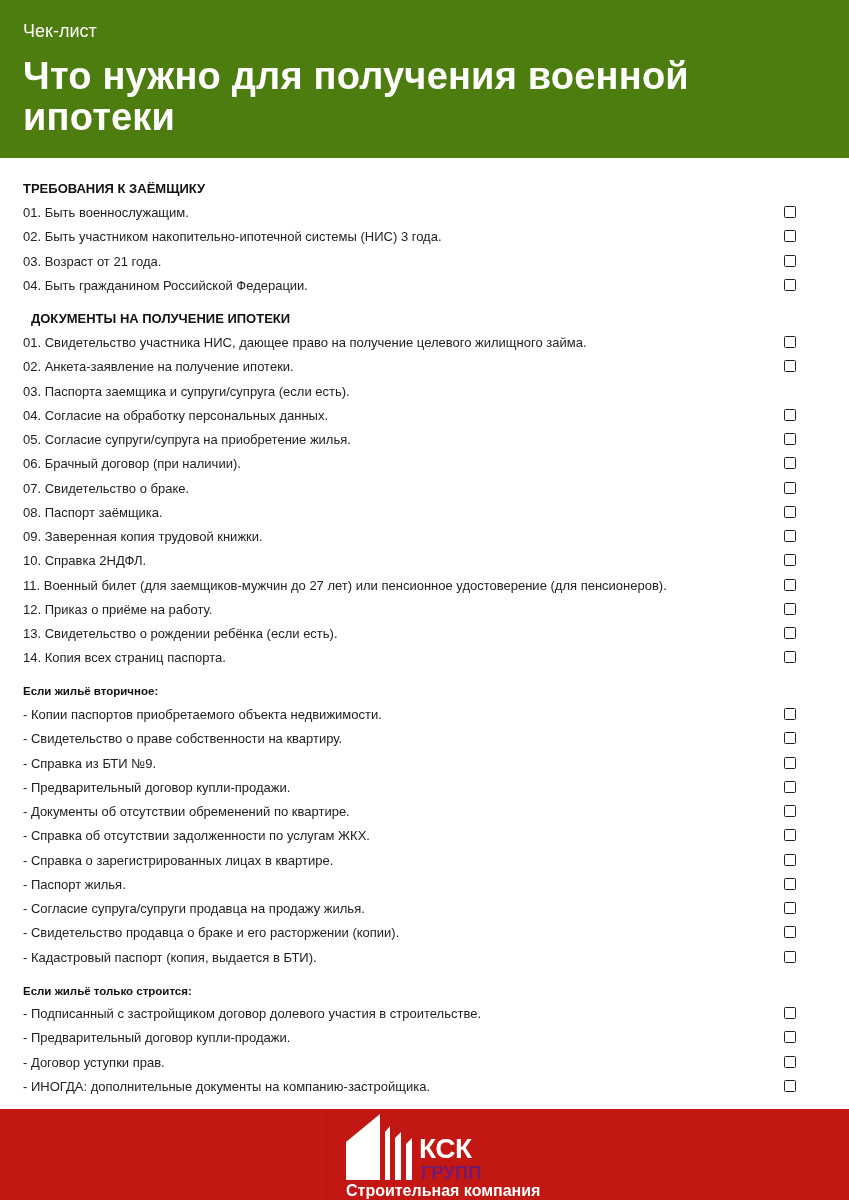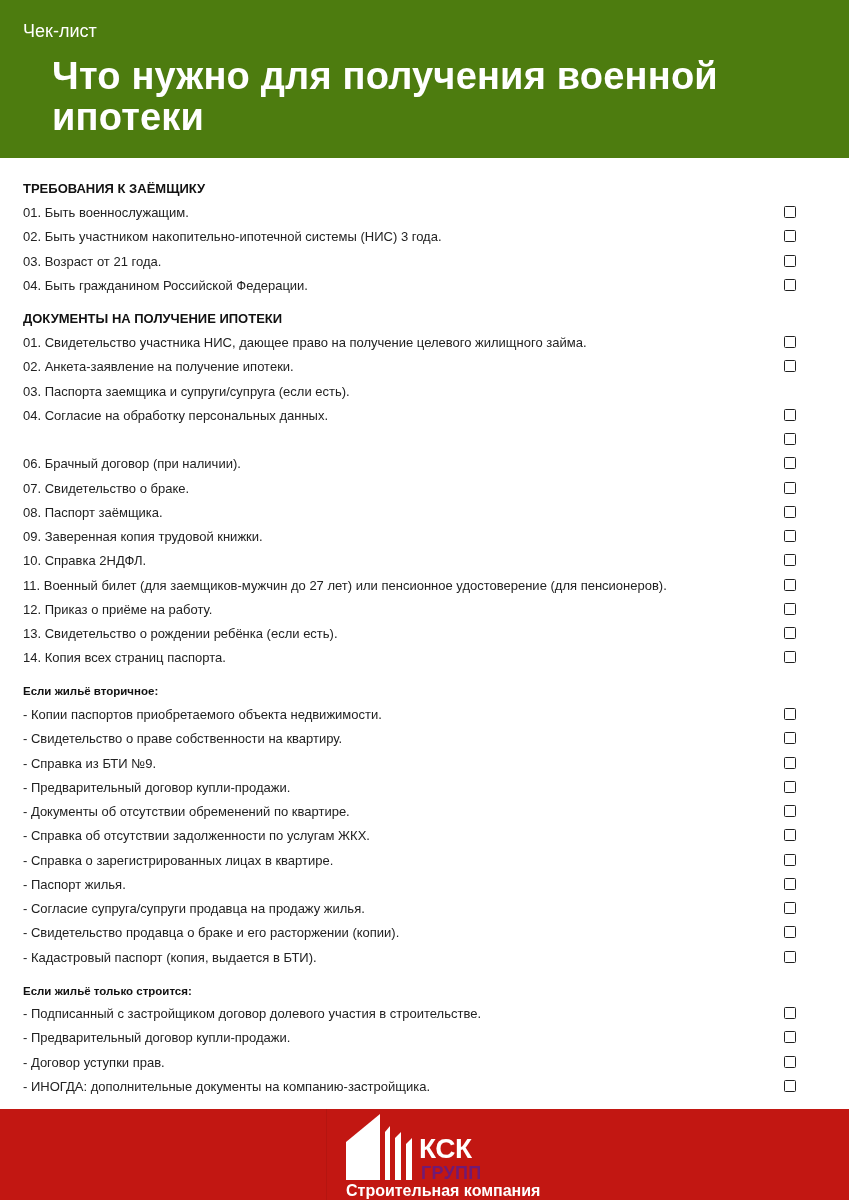--- a/index.html
+++ b/index.html
@@ -1,20 +1,20 @@
 <!DOCTYPE html>
 <html><head>
 <meta charset="utf-8">
 <style>
   html, body { margin:0; padding:0; }
   body { width:849px; height:1200px; background:#ffffff; position:relative; overflow:hidden;
          font-family:"Liberation Sans", sans-serif; color:#222222; }
   .header { position:absolute; left:0; top:0; width:849px; height:158px; background:#4d7c0f; color:#ffffff; }
   .kicker { position:absolute; left:23px; top:20px; font-size:18px; line-height:22px; }
-  .title { position:absolute; left:23px; top:56px; font-size:38px; font-weight:bold; line-height:41px; letter-spacing:0.2px;margin-left:29px; }
+  .title { position:absolute; left:23px; top:56px; font-size:38px; font-weight:bold; line-height:41px; letter-spacing:0.2px; }
   .content { position:absolute; left:0; top:0; width:849px; }
   .row { position:absolute; left:23px; width:780px; height:24px; font-size:13px; line-height:24px; }
   .row .txt { position:absolute; left:0; top:0; white-space:nowrap; }
   .row .cb { position:absolute; left:761px; top:5px; width:10px; height:10px; border:1.6px solid #222; border-radius:1.5px; background:#fff; cursor:pointer; }
   .h1 { position:absolute; left:23px; font-size:13px; font-weight:bold; line-height:20px; color:#111; }
   .h2 { position:absolute; left:23px; font-size:11.5px; font-weight:bold; line-height:20px; color:#111; }
   .footer { position:absolute; left:0; top:1109px; width:849px; height:91px; background:#c21712; }
   .footer .divider { position:absolute; left:326px; top:0; width:1px; height:91px; background:#b51510; }
   .logo { position:absolute; left:344px; top:1112px; width:170px; height:88px; }
   .logo-ksk { position:absolute; left:75px; top:22px; color:#fff; font-weight:bold; font-size:28px; line-height:30px; letter-spacing:-0.5px; }
@@ -43,37 +43,38 @@
       <span class="cb"></span>
     </div>
     <div class="row" style="top: 249.5px;">
       <span class="txt">03. Возраст от 21 года.</span>
       <span class="cb"></span>
     </div>
     <div class="row" style="top: 273.75px;">
       <span class="txt">04. Быть гражданином Российской Федерации.</span>
       <span class="cb"></span>
     </div>
-    <div class="h1" style="top: 309px;">ДОКУМЕНТЫ НА ПОЛУЧЕНИЕ ИПОТЕКИ</div>
+    <div class="h1" style="top: 309px; margin-left: 8px;">ДОКУМЕНТЫ НА ПОЛУЧЕНИЕ ИПОТЕКИ</div>
     <div class="row" style="top: 331px;">
       <span class="txt">01.  Свидетельство участника НИС, дающее право на получение целевого жилищного займа.</span>
       <span class="cb"></span>
     </div>
     <div class="row" style="top: 355.25px;">
       <span class="txt">02. Анкета-заявление на получение ипотеки.</span>
       <span class="cb"></span>
     </div>
     <div class="row" style="top: 379.5px;">
       <span class="txt">03. Паспорта заемщика и супруги/супруга (если есть).</span>
     </div>
     <div class="row" style="top: 403.75px;">
       <span class="txt">04. Согласие на обработку персональных данных.</span>
       <span class="cb"></span>
     </div>
     <div class="row" style="top: 428px;">
+      <span class="txt">05. Согласие супруги/супруга на приобретение жилья.</span>
       <span class="cb"></span>
     </div>
     <div class="row" style="top: 452.25px;">
       <span class="txt">06. Брачный договор (при наличии).</span>
       <span class="cb"></span>
     </div>
     <div class="row" style="top: 476.5px;">
       <span class="txt">07. Свидетельство о браке.</span>
       <span class="cb"></span>
     </div>

